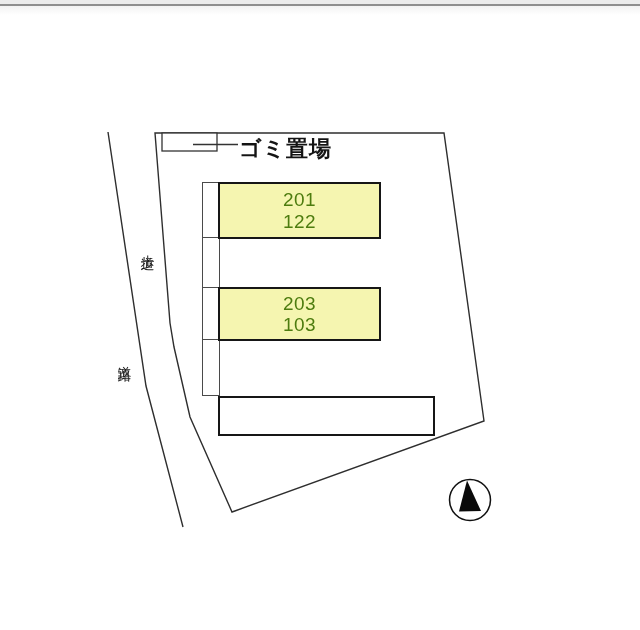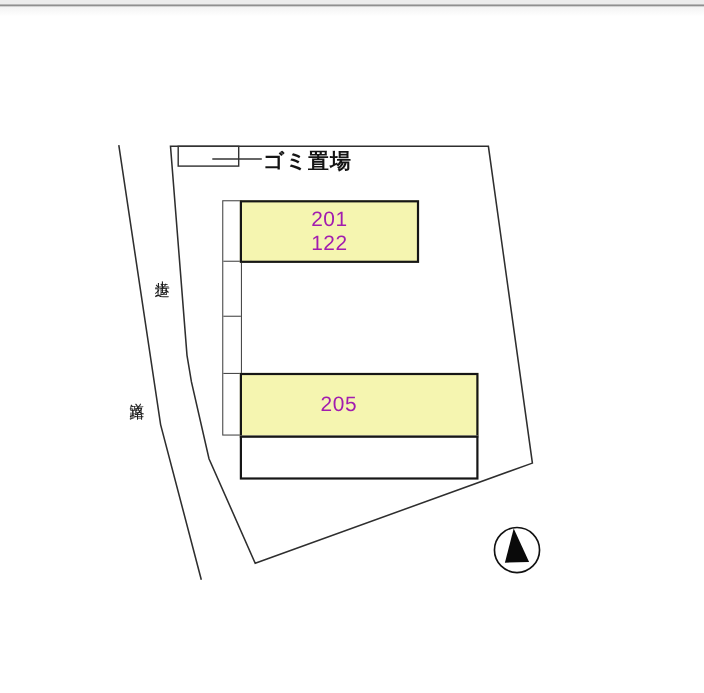--- a/index.html
+++ b/index.html
@@ -13,35 +13,35 @@
   .topbar-fade{position:absolute;left:0;top:6px;width:640px;height:9px;
     background:linear-gradient(#f3f3f3,#ffffff);}
   
   #plan-svg{position:absolute;left:0;top:0;}
   
   .room{
     position:absolute;border:2px solid #161616;box-sizing:border-box;
     display:flex;align-items:center;justify-content:center;
   }
   .room-label{
-    text-align:center;font-size:19px;line-height:1.12;color:#a21caf;
+    text-align:center;font-size:19px;line-height:1.12;color:#4d7c0f;
     font-weight:500;letter-spacing:0.5px;
   }
   .corridor{
     position:absolute;left:202px;top:182px;width:18px;height:214px;
     border:1px solid #4a4a4a;box-sizing:border-box;background:#ffffff;
   }
   .corridor-divider{position:absolute;left:0;width:100%;height:1px;background:#4a4a4a;}
   .parking{
     position:absolute;left:218px;top:396px;width:217px;height:40px;
     border:2px solid #161616;box-sizing:border-box;background:#ffffff;
   }
   
   .garbage-label{
-    position:absolute;left:239px;top:134px;font-size:19px;font-weight:600;
+    position:absolute;left:239px;top:134px;font-size:22px;font-weight:600;
     color:#141414;letter-spacing:1px;white-space:nowrap;
   }
   .vlabel{
     position:absolute;writing-mode:vertical-rl;text-orientation:upright;
     font-size:14px;color:#1c1c1c;letter-spacing:2px;font-weight:500;
   }
   .sidewalk-label{left:139px;top:244px;}
   .road-label{left:116px;top:355px;}
 </style>
 </head>
@@ -74,26 +74,27 @@
   </div>
 
   <div class="room" style="left: 218px; top: 182px; width: 163px; height: 57px; background: rgb(245, 245, 176); border-color: rgb(22, 22, 22);">
     <div class="room-label">
       <div>201</div>
       <div>122</div>
     </div>
   </div>
 
 
-
-  <div class="room" style="left: 218px; top: 339px; width: 217px; height: 59px; background: rgb(245, 245, 176); border-color: rgb(22, 22, 22);">
-    <div class="room-label" style="width:180px;margin-right:37px;">
-      <div>205</div>
+  <div class="room" style="left: 218px; top: 287px; width: 163px; height: 54px; background: rgb(245, 245, 176); border-color: rgb(22, 22, 22);">
+    <div class="room-label">
+      <div>203</div>
+      <div>103</div>
     </div>
   </div>
+
 
   <div class="parking"></div>
 
   <div class="garbage-label">ゴミ置場</div>
   <div class="vlabel sidewalk-label">歩道</div>
   <div class="vlabel road-label">道路</div>
 
 </div>
 
 </body></html>

